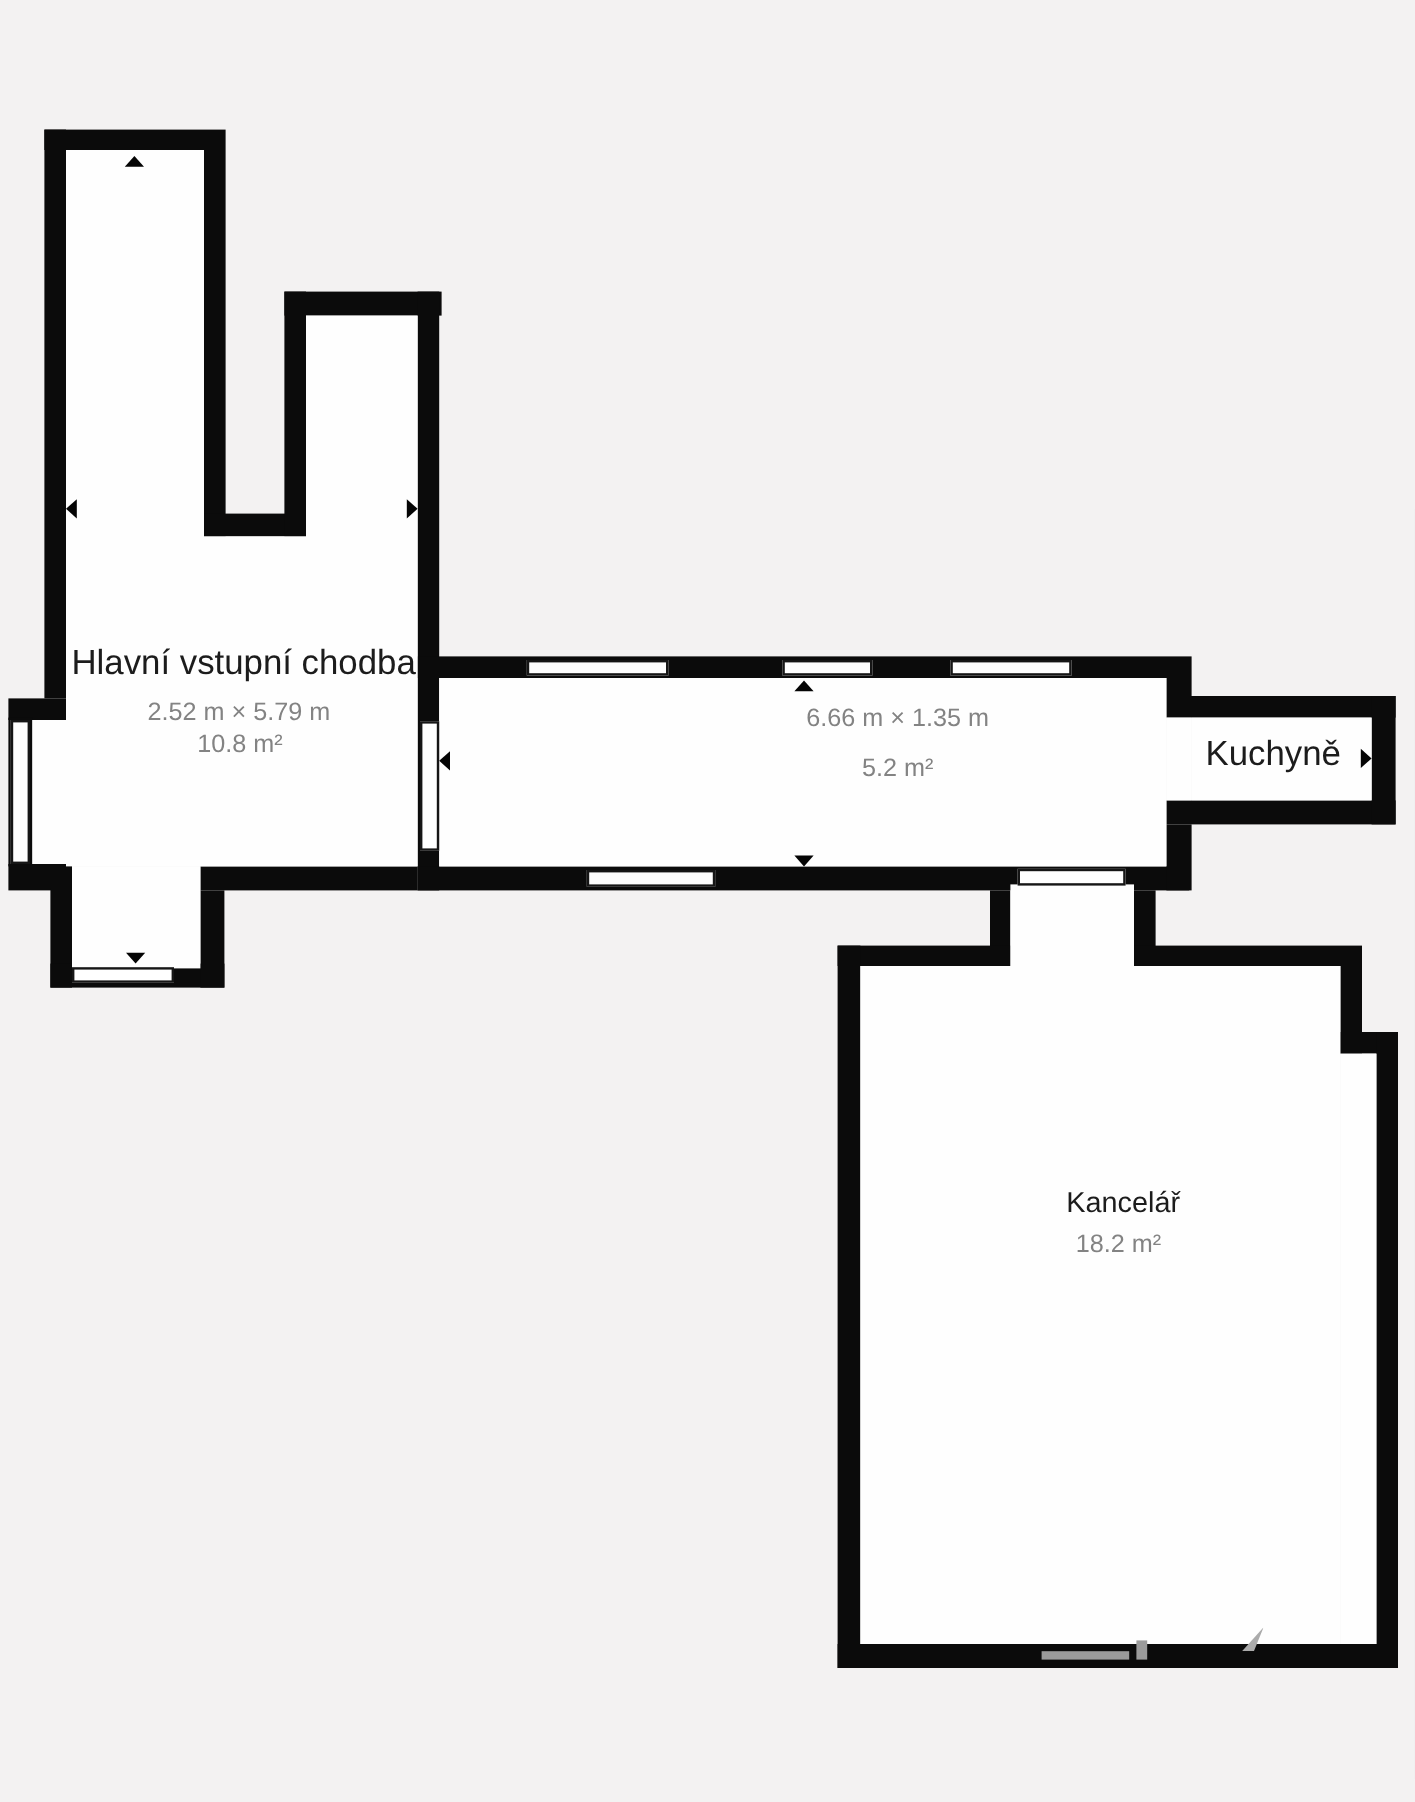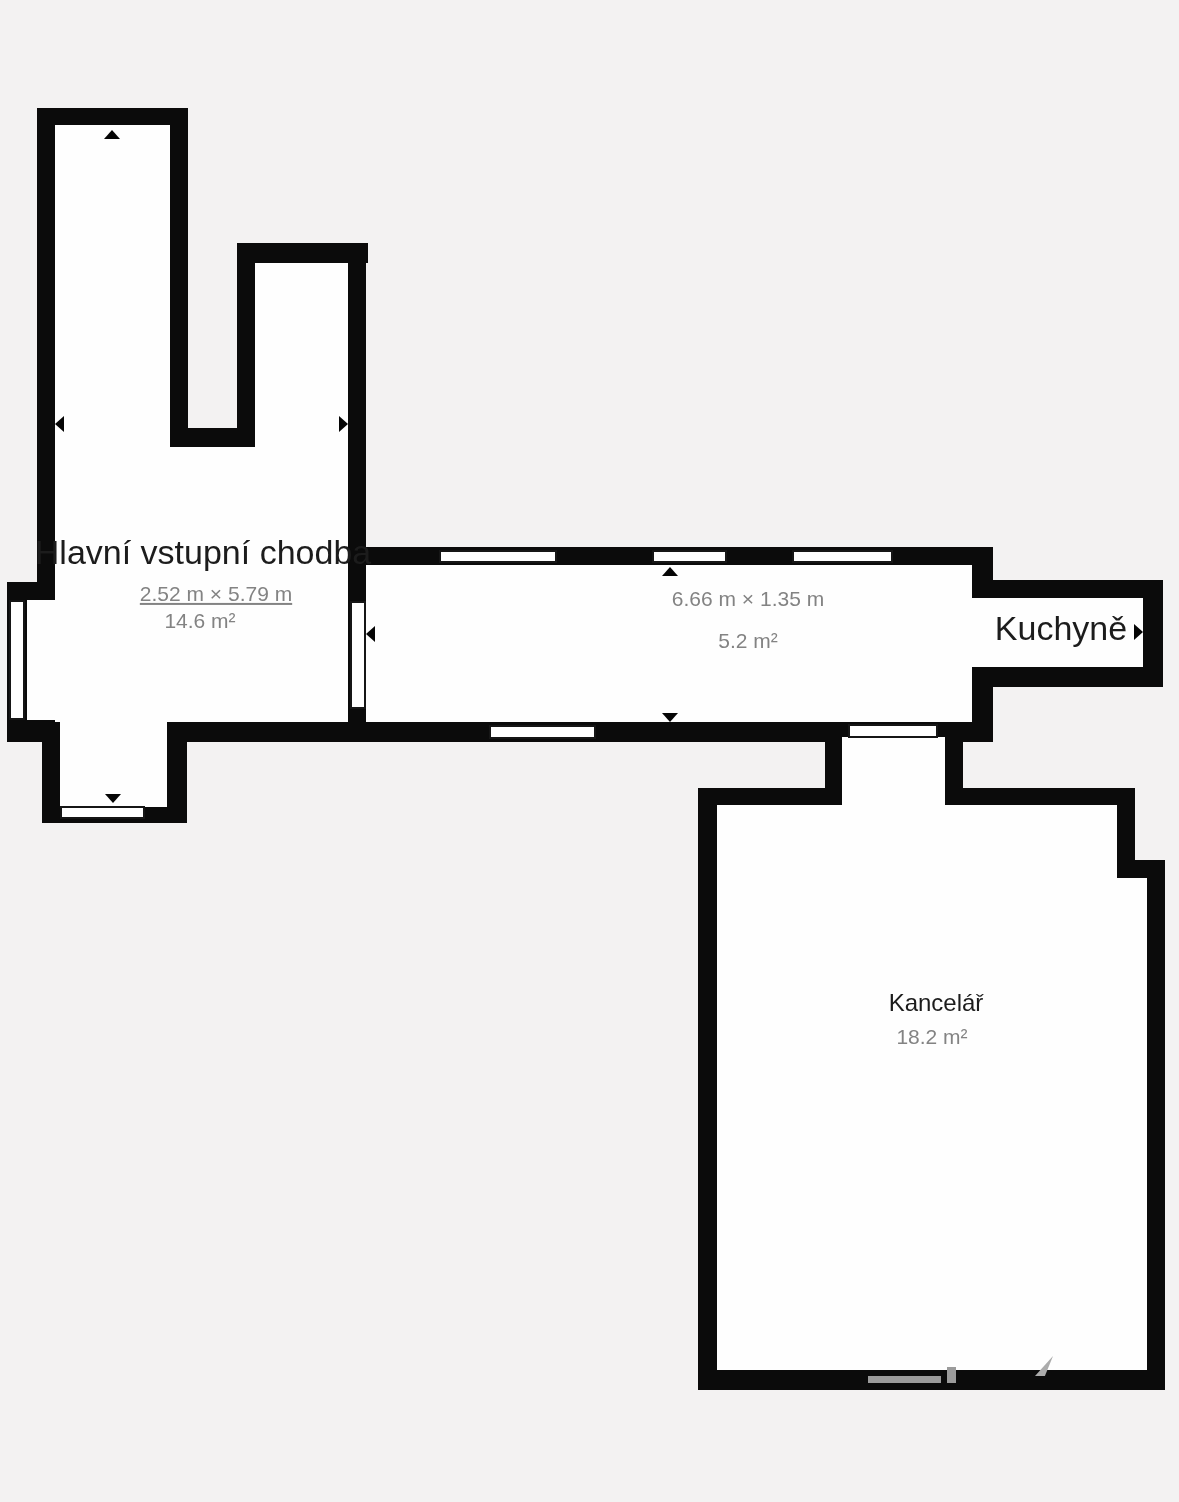--- a/index.html
+++ b/index.html
@@ -10,21 +10,21 @@
   .canvas{position:relative;width:1179px;height:1502px;background:var(--bg);overflow:hidden;}
   .wall{position:absolute;background:var(--wall);}
   .room{position:absolute;background:var(--room);}
   .strip{position:absolute;background:#fff;border:2px solid #161616;box-sizing:border-box;}
   .arrow{position:absolute;width:0;height:0;border-style:solid;border-color:transparent;}
   .arrow.up{border-width:0 8px 9px 8px;border-bottom-color:#050505;}
   .arrow.down{border-width:9px 8px 0 8px;border-top-color:#050505;}
   .arrow.left{border-width:8px 9px 8px 0;border-right-color:#050505;}
   .arrow.right{border-width:8px 0 8px 9px;border-left-color:#050505;}
   .lbl{position:absolute;transform:translate(-50%,-50%);white-space:nowrap;line-height:1.15;}
-  .lbl.name{color:var(--label);font-size:34px;}
+  .lbl.name{color:var(--label);font-size:29px;}
   .lbl.dim{color:var(--dim);font-size:21px;}
   .wm{position:absolute;}
 </style>
 </head>
 <body>
 
 <div class="canvas">
 
   <div class="wall" style="left:37px;top:108px;width:151px;height:17px;"></div>
   <div class="wall" style="left:37px;top:108px;width:18px;height:474px;"></div>
@@ -81,22 +81,22 @@
   <div class="arrow up" style="left:104px;top:130px;"></div>
   <div class="arrow left" style="left:55px;top:416px;"></div>
   <div class="arrow right" style="left:339px;top:416px;"></div>
   <div class="arrow down" style="left:105px;top:794px;"></div>
   <div class="arrow left" style="left:366px;top:626px;"></div>
   <div class="arrow up" style="left:662px;top:567px;"></div>
   <div class="arrow down" style="left:662px;top:713px;"></div>
   <div class="arrow right" style="left:1134px;top:624px;"></div>
 
   <div class="lbl name" style="left:203px;top:553px;">Hlavní vstupní chodba</div>
-  <div class="lbl dim" style="left:216px;top:594px;text-decoration:underline;">2.52 m × 5.79 m</div>
-  <div class="lbl dim" style="left:200px;top:621px;">14.6 m²</div>
+  <div class="lbl dim" style="left:199px;top:594px;">2.52 m × 5.79 m</div>
+  <div class="lbl dim" style="left:200px;top:621px;">10.8 m²</div>
 
   <div class="lbl dim" style="left:748px;top:599px;">6.66 m × 1.35 m</div>
   <div class="lbl dim" style="left:748px;top:641px;">5.2 m²</div>
 
   <div class="lbl name" style="left:1061px;top:629px;text-align:right;">Kuchyně</div>
 
   <div class="lbl name" style="left:936px;top:1003px;font-size:24px;">Kancelář</div>
   <div class="lbl dim" style="left:932px;top:1037px;">18.2 m²</div>
 
   <div class="wm" style="left:868px;top:1376px;width:73px;height:7px;background:#9b9b9b;"></div>

